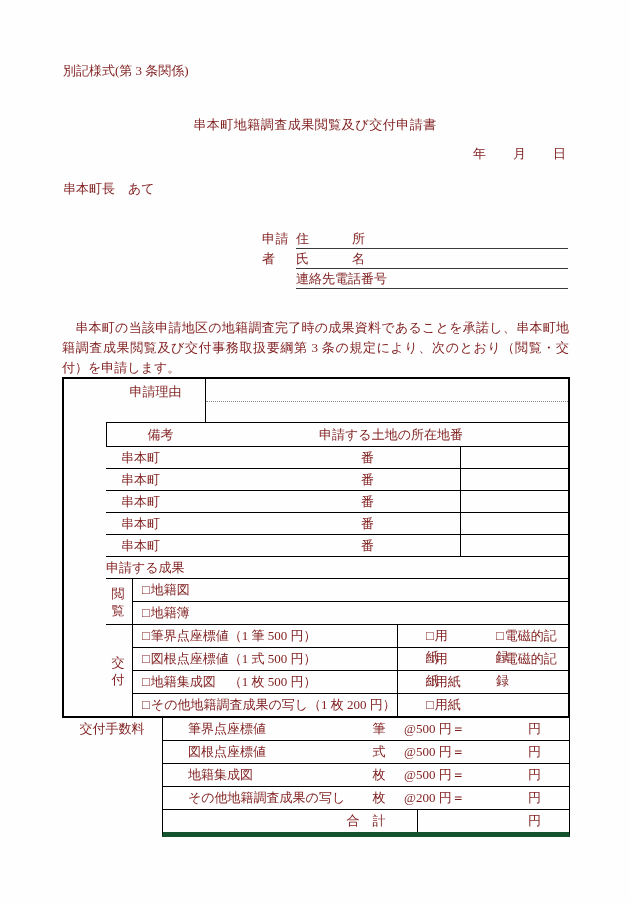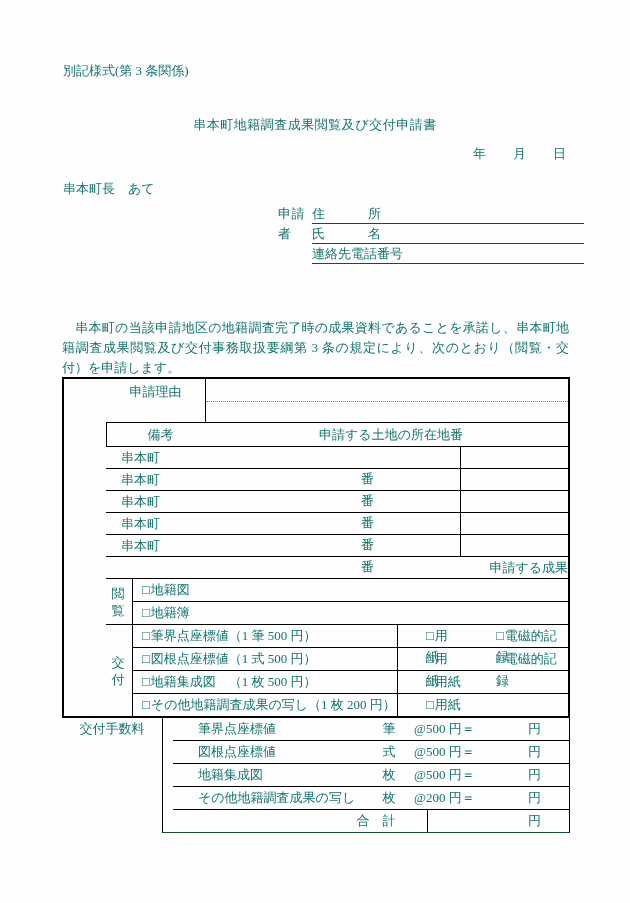--- a/index.html
+++ b/index.html
@@ -1,27 +1,27 @@
 <!DOCTYPE html>
 <html lang="ja"><head>
 <meta charset="utf-8">
 <style>
   * { box-sizing: border-box; margin: 0; padding: 0; }
   html,body { background:#ffffff; }
   .sheet{
     position:relative; width:630px; height:903px; background:#fefefe;
     font-family:"Liberation Serif","DejaVu Serif",serif;
-    font-size:13px; color:#0f766e; overflow:hidden;
+    font-size:13px; color:#7f1d1d; overflow:hidden;
   }
   .form-code{ position:absolute; left:63px; top:62px; }
   .title{ position:absolute; left:0; right:0; top:116px; text-align:center; letter-spacing:0.5px; }
   .date-line{ position:absolute; right:64px; top:145px; display:flex; gap:27px; }
   .addressee{ position:absolute; left:63px; top:180px; }
 
-  .applicant{ position:absolute; left:262px; top:204px; width:306px; display:flex;margin-left:16px; }
+  .applicant{ position:absolute; left:262px; top:229px; width:306px; display:flex; }
   .app-label{ width:34px; line-height:20px; letter-spacing:0.5px; }
   .app-rows{ flex:1; margin-left:0; }
   .app-row{ height:20px; line-height:19px; border-bottom:1px solid #3a3a3a; display:flex; }
   .app-row .r2{ margin-left:43px; }
 
   .paragraph{ position:absolute; left:62px; top:302px; width:507px; line-height:20px; text-align:justify;margin-top:16px; }
 
   .form-body{ position:absolute; left:62px; top:377px; width:508px; }
   .t-table{ border:2px solid #000; background:#fefefe;padding-left:42px; }
   .t-row{ display:flex; }
@@ -31,41 +31,41 @@
   .r-reason{ height:43px; }
   .c-reason-label{ width:100px; border-right:1px solid #000; text-align:center; padding-top:5px; line-height:16px; }
   .c-reason-value{ flex:1; }
   .dotted{ position:absolute; left:0; right:0; top:22px; border-top:1px dotted #8a8a8a; }
 
   .r-header{ height:24px; line-height:23px; }
   .c-loc-header{ width:354px; text-align:center; }
   .c-remarks-header{ flex:1; border-left:1px solid #000; text-align:center; }
 
   .r-loc{ height:22px; line-height:21px; }
-  .c-loc{ width:354px; display:flex; padding-left:15px;flex-direction:column; }
+  .c-loc{ width:354px; display:flex; padding-left:15px; }
   .c-loc .lot{ margin-left:auto; margin-right:86px; }
   .c-remarks{ flex:1; border-left:1px solid #000; }
 
   .r-seika{ height:22px; line-height:21px; }
-  .c-seika{ flex:1; text-align:right; }
+  .c-seika{ flex:1; text-align:left; }
 
   .c-vlabel{ width:27px; border-right:1px solid #000; display:flex; align-items:center; justify-content:center; }
   .vtext{ display:block; width:15px; line-height:17px; word-break:break-all; }
   .stack{ flex:1; }
   .s-row{ height:22px; line-height:21px; padding-left:9px; display:flex; }
   .s-row.bt{ height:23px; line-height:22px; }
 
   .k-row{ padding-left:0; }
   .k-name{ width:265px; border-right:1px solid #000; padding-left:9px; display:flex; }
   .k-media{ flex:1; display:flex; padding-left:28px; gap:36px; }
   .cb{ margin-right:1px; }
 
   .fees{ display:flex; width:508px; }
   .fee-label{ width:100px; text-align:center; line-height:22px; }
-  .fee-table{ flex:1; border-left:1px solid #000; border-right:1px solid #000; border-bottom:1px solid #14532d;padding-left:10px; }
+  .fee-table{ flex:1; border-left:1px solid #000; border-right:1px solid #000; border-bottom:5px solid #14532d; }
   .fee-row{ height:22px; line-height:21px; display:flex; }
   .fee-row.bt{ height:23px; line-height:22px;align-items:flex-end; }
   .fi-name{ margin-left:25px; width:182px; }
   .fi-unit{ width:18px; text-align:center; }
   .fi-rate{ margin-left:16px; }
   .fi-yen{ margin-left:auto; padding-right:28px; }
   .ft-blank{ width:152px; border-right:1px solid #000; }
   .ft-label{ width:103px; border-right:1px solid #000; text-align:center; }
   .ft-yen{ flex:1; text-align:right; padding-right:28px; }
 </style>

